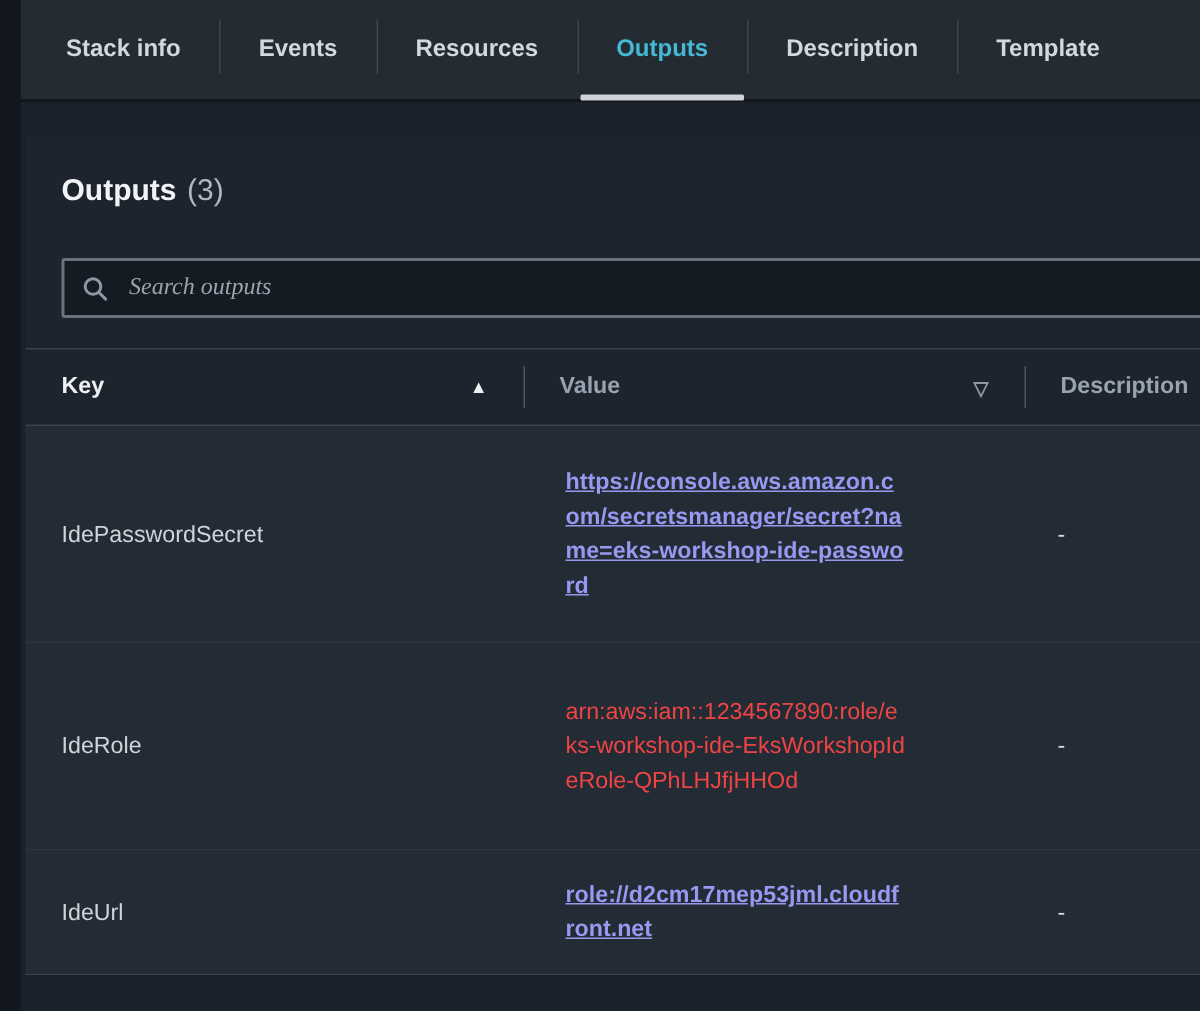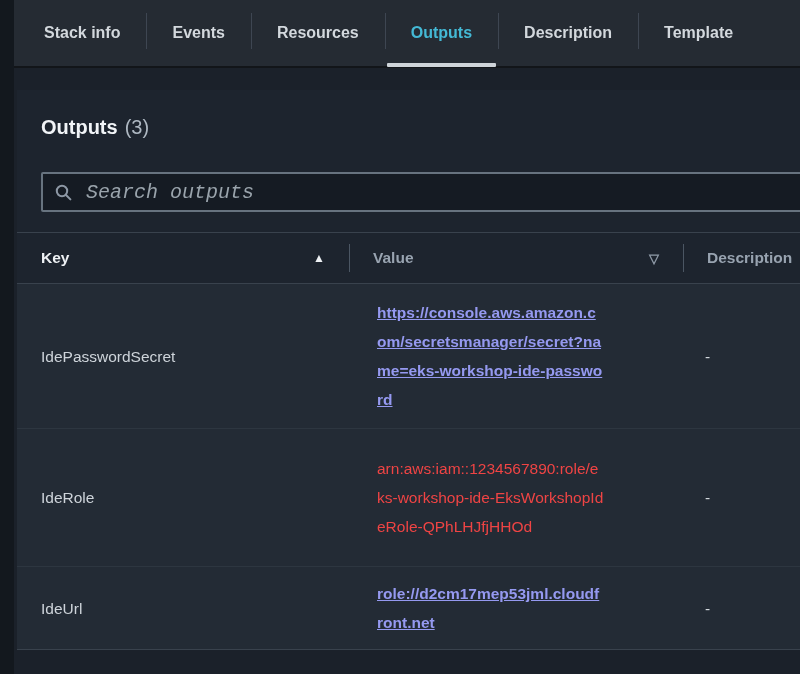--- a/index.html
+++ b/index.html
@@ -54,22 +54,22 @@
   .searchbox{
     margin-top:32px;height:36px;
     border:2px solid #67737f;border-radius:2px;
     background:#151b23;
     display:flex;align-items:center;
     padding:0 12px;
   }
   .searchbox svg{flex:0 0 auto;margin-right:12px;}
   .searchbox input{
     flex:1;background:transparent;border:none;outline:none;
-    font-family:Liberation Mono, monospace;
-    font-size:20px;font-style:italic;color:#d3d8dd;
+    font-family:Liberation Serif, serif;
+    font-size:16px;font-style:italic;color:#d3d8dd;
   }
   .searchbox input::placeholder{color:#9aa4ac;font-style:italic;opacity:1;}
   
   .grid-row{
     display:grid;
     grid-template-columns:332px 334px minmax(150px,1fr);
   }
   .thead{
     border-top:1px solid #39424d;
     border-bottom:1px solid #39424d;
@@ -91,21 +91,21 @@
   .sort-glyph{font-size:12px;color:#eef1f4;margin-left:8px;}
   .sort-glyph.inactive{color:#8d98a5;font-size:13px;}
   .trow{
     background:#232b35;
     border-bottom:1px solid #2d3640;
   }
   .trow:last-child{border-bottom:none;}
   .td{
     display:flex;align-items:center;
     padding:12px 24px;
-    font-size:15.5px;color:#ced4da;line-height:29px;
+    font-size:15.5px;color:#ced4da;line-height:23px;
   }
   .td.value-cell{padding-left:28px;}
   .td.desc-cell{padding-left:22px;color:#d3d9de;}
   .row-1 .td{min-height:120px;}
   .row-2 .td{min-height:113px;}
   .row-3 .td{min-height:58px;}
   .value-text{
     max-width:228px;word-break:break-all;overflow-wrap:anywhere;
     color:#ef4444;
   }

